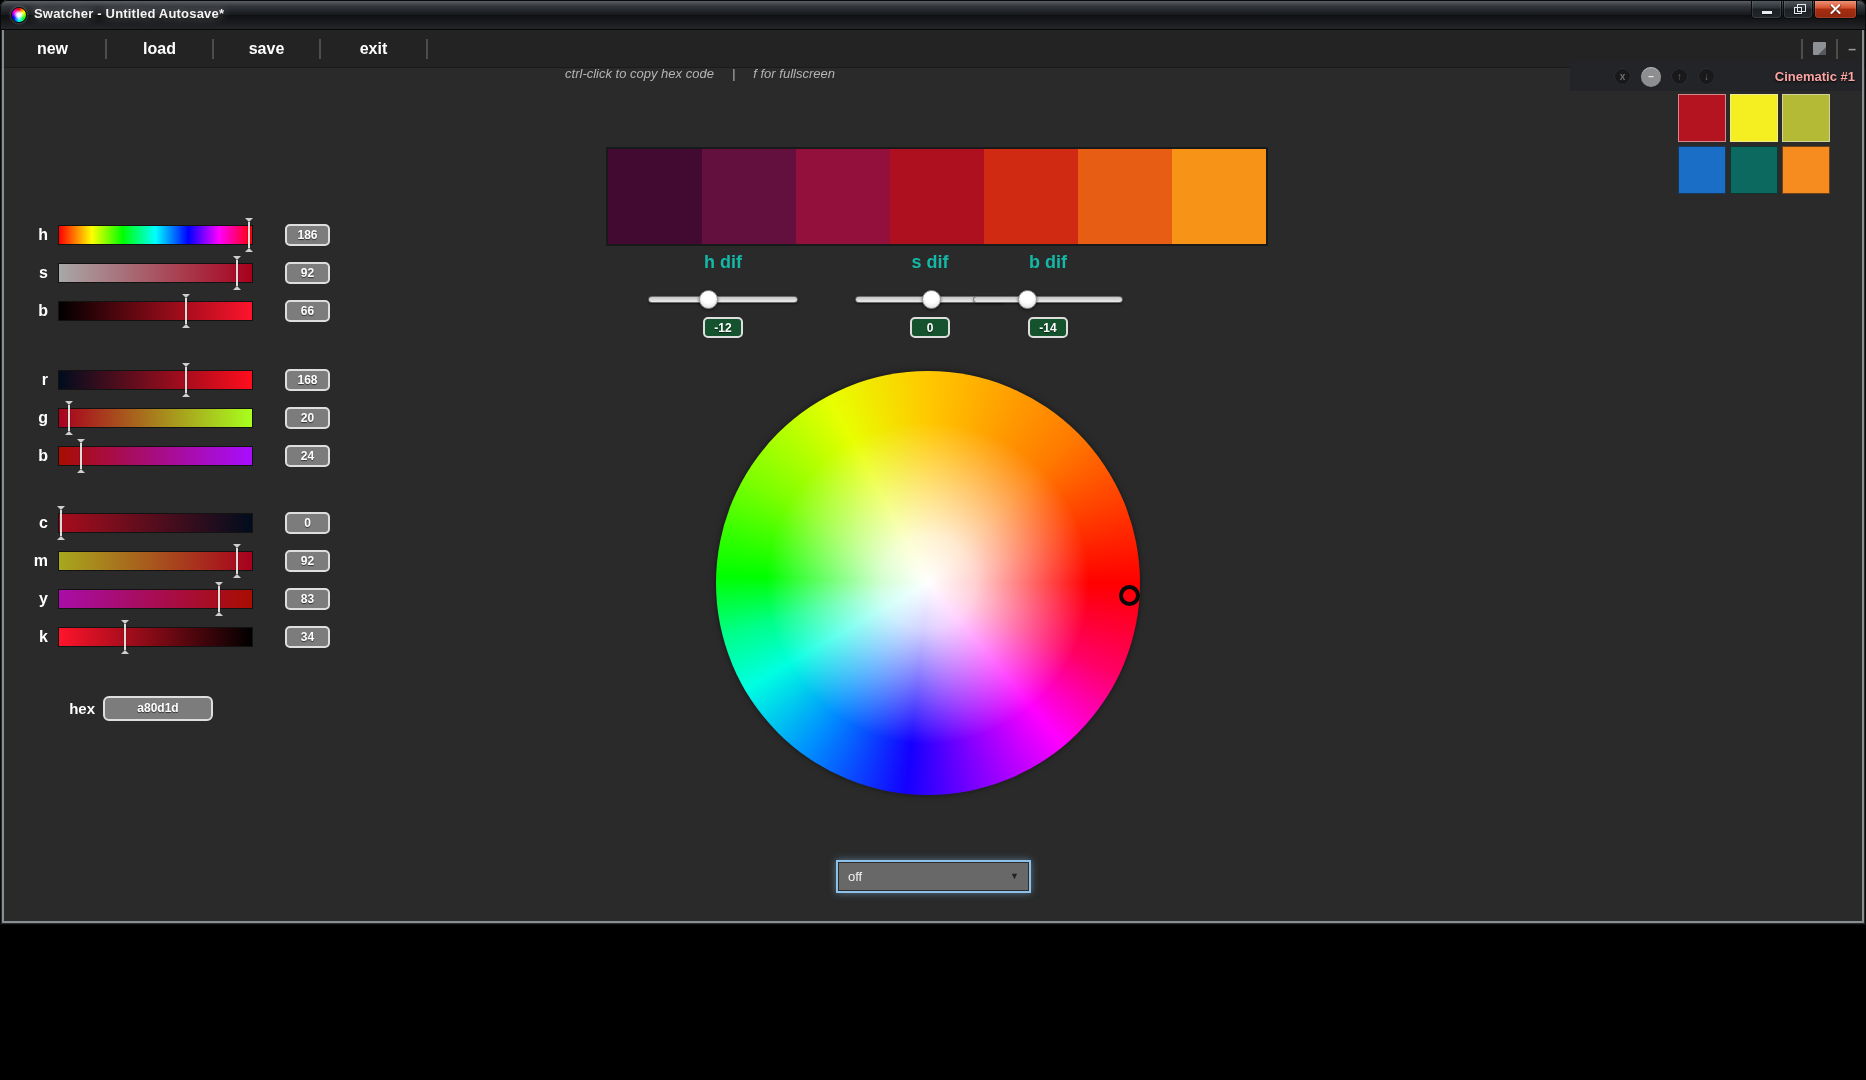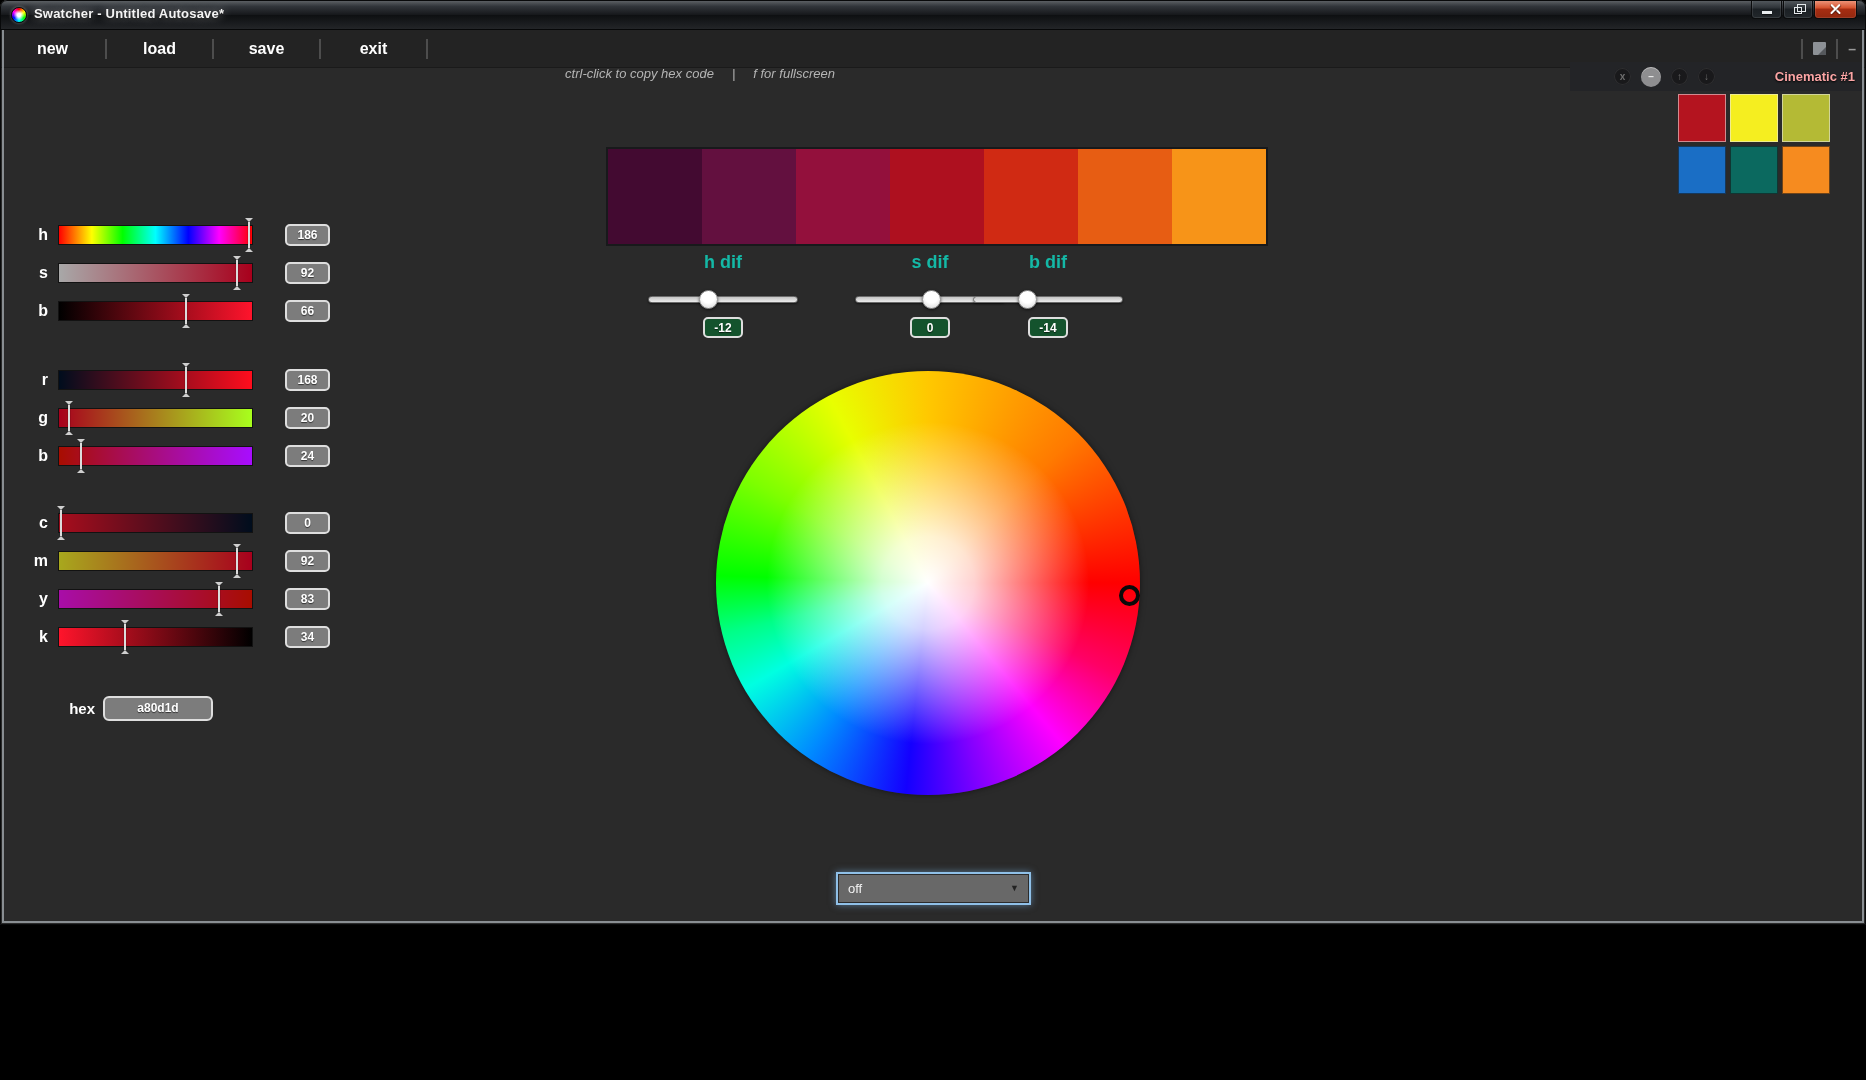--- a/index.html
+++ b/index.html
@@ -118,21 +118,21 @@
         #ffc800 0deg,#ff7a00 45deg,#ff0000 90deg,#ff0066 116deg,#ff00ff 140deg,
         #8000ff 166deg,#1400ff 186deg,#008cff 215deg,#00ffe1 240deg,#00ff88 256deg,
         #00ff00 272deg,#7dff00 300deg,#e8ff00 332deg,#ffc800 360deg);
     box-shadow:0 0 6px rgba(0,0,0,.5);}
   .wheel-selector{position:absolute;width:21px;height:21px;border-radius:50%;
     border:4.5px solid #0a0a0a;background:transparent;}
 
   
   .dropdown{position:absolute;left:838px;top:862px;width:191px;height:29px;background:#686868;
     border:1px solid #2c2c2c;color:#f2f2f2;font-size:13px;line-height:27px;padding-left:9px;
-    box-shadow:0 0 0 2px #8fc0e8,0 0 7px 2px rgba(125,180,230,.55);margin-top:12px;}
+    box-shadow:0 0 0 2px #8fc0e8,0 0 7px 2px rgba(125,180,230,.55);}
   .dropdown .arrow{position:absolute;right:9px;top:0;font-size:9px;color:#222;}
 
   .bottom-track{position:absolute;left:14px;top:1066px;width:1420px;height:4px;background:#313131;border-radius:2px;}
 </style>
 </head>
 <body>
 
 <div class="window">
 
   <div class="titlebar">

